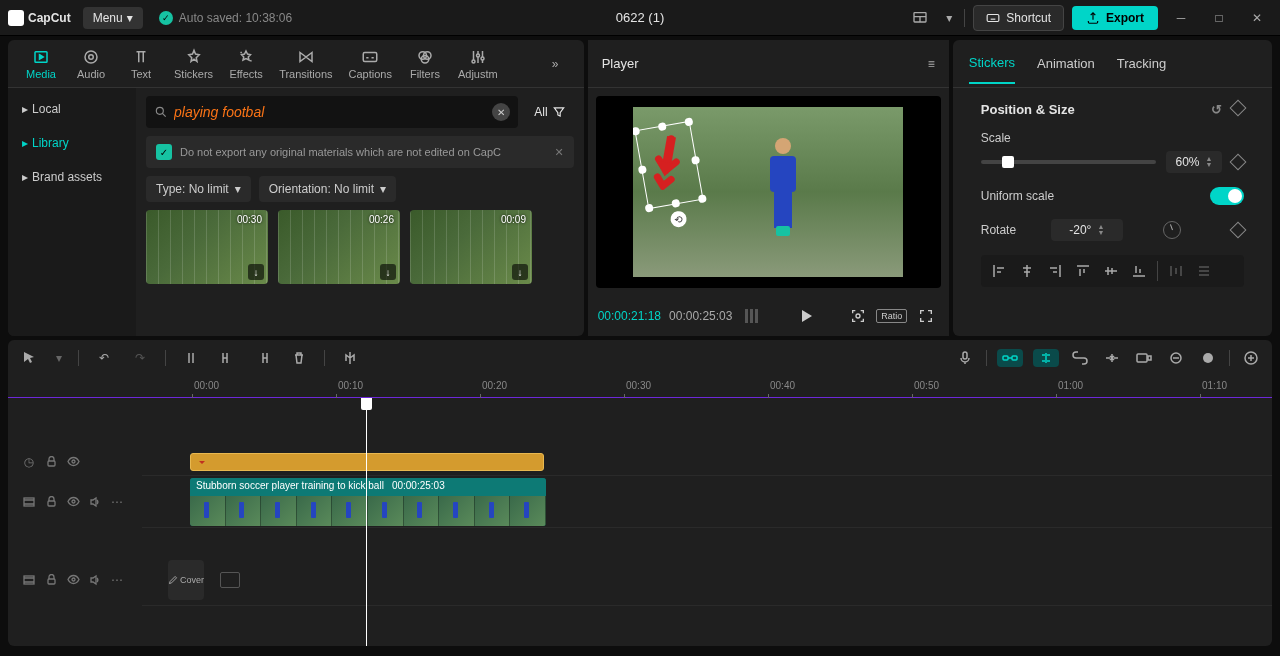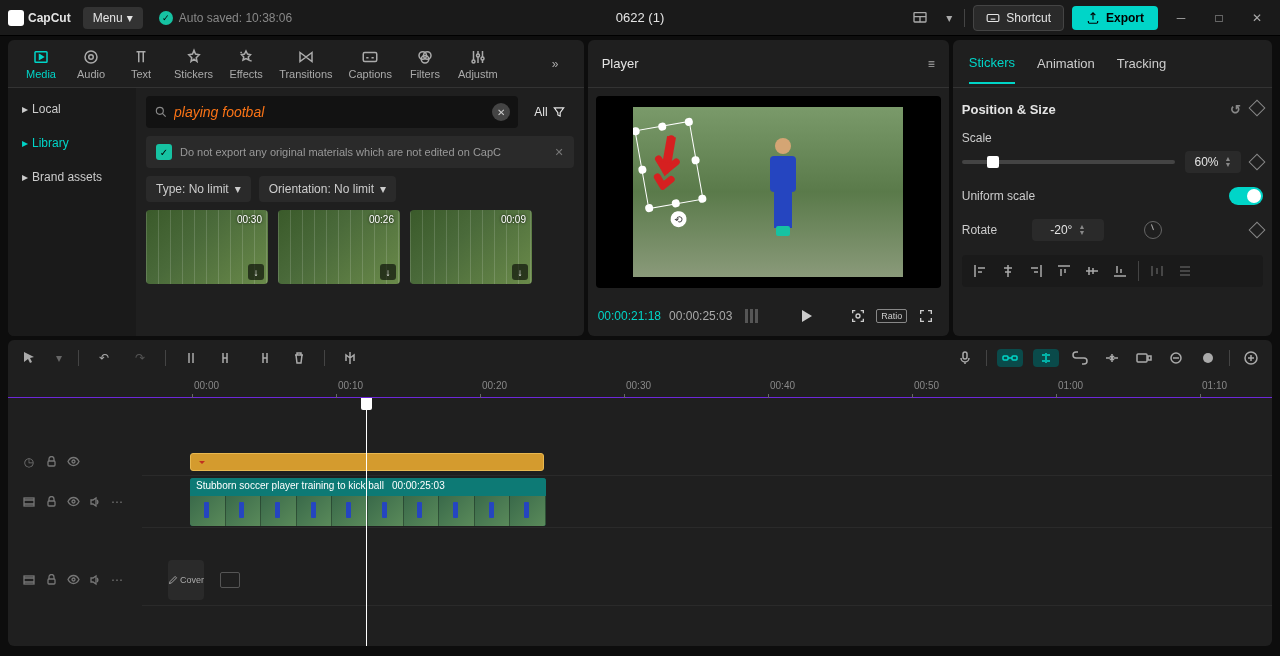--- a/index.html
+++ b/index.html
@@ -36,21 +36,21 @@
 .notice { background: #2a2a2a; border-radius: 4px; padding: 8px 10px; font-size: 11px; color: #999; display: flex; align-items: center; gap: 8px; }
 .notice-check { width: 16px; height: 16px; background: #16c2a2; border-radius: 3px; display: flex; align-items: center; justify-content: center; color: #000; font-size: 10px; flex-shrink: 0; }
 .notice-x { margin-left: auto; cursor: pointer; color: #777; }
 .filter-row { display: flex; gap: 8px; }
 .filter-dd { background: #2a2a2a; border-radius: 4px; padding: 6px 10px; font-size: 12px; color: #ccc; display: flex; align-items: center; gap: 6px; cursor: pointer; }
 .thumbs-row { display: flex; gap: 10px; }
 .thumb { width: 122px; height: 74px; border-radius: 4px; background: linear-gradient(135deg, #3a5a2a 0%, #4a6a3a 40%, #6a8a4a 100%); position: relative; cursor: pointer; overflow: hidden; }
 .thumb::before { content: ""; position: absolute; inset: 0; background: repeating-linear-gradient(90deg, rgba(255,255,255,0.15) 0, rgba(255,255,255,0.15) 1px, transparent 1px, transparent 12px); }
 .thumb .dur { position: absolute; top: 4px; right: 6px; font-size: 10px; color: #fff; text-shadow: 0 0 3px #000; }
 .thumb .dl { position: absolute; bottom: 4px; right: 4px; width: 16px; height: 16px; background: rgba(0,0,0,0.6); border-radius: 3px; display: flex; align-items: center; justify-content: center; color: #fff; font-size: 10px; }
-.player-panel { width: 362px; background: #1f1f1f; border-radius: 6px; margin: 4px 4px 0 4px; display: flex; flex-direction: column; }
+.player-panel { width: 362px; background: #1f1f1f; border-radius: 0; margin: 4px 4px 0 4px; display: flex; flex-direction: column; }
 .player-header { height: 48px; display: flex; align-items: center; padding: 0 14px; border-bottom: 1px solid #333; }
 .player-menu { margin-left: auto; cursor: pointer; color: #aaa; }
 .player-view { flex: 1; display: flex; align-items: center; justify-content: center; background: #000; margin: 8px; border-radius: 4px; position: relative; }
 .player-frame { width: 270px; height: 170px; background: linear-gradient(180deg, #7a9a6a 0%, #5a7a4a 50%, #8a9a7a 100%); position: relative; overflow: hidden; }
 .player-figure { position: absolute; left: 48%; top: 18%; width: 40px; height: 90px; }
 .player-figure .head { width: 16px; height: 16px; background: #d4a574; border-radius: 50%; margin: 0 auto; }
 .player-figure .torso { width: 26px; height: 36px; background: #2545c0; margin: 2px auto 0; border-radius: 4px; }
 .player-figure .legs { width: 18px; height: 36px; background: #2545c0; margin: 0 auto; position: relative; }
 .player-figure .shoe { position: absolute; bottom: -8px; left: 2px; width: 14px; height: 10px; background: #16c2a2; border-radius: 2px; }
 .sticker-sel { position: absolute; left: 8px; top: 18px; width: 56px; height: 80px; border: 1px solid #fff; transform: rotate(-10deg); }
@@ -67,21 +67,21 @@
 .player-controls { height: 40px; display: flex; align-items: center; padding: 0 10px; gap: 8px; }
 .tc-cur { color: #00d5c8; font-size: 12px; }
 .tc-dur { color: #aaa; font-size: 12px; }
 .pc-spacer { flex: 1; }
 .pc-btn { width: 26px; height: 26px; display: flex; align-items: center; justify-content: center; cursor: pointer; color: #ccc; }
 .ratio-box { border: 1px solid #888; padding: 1px 4px; font-size: 9px; border-radius: 2px; }
 .right-panel { width: 320px; background: #1f1f1f; border-radius: 6px; margin: 4px 8px 0 0; display: flex; flex-direction: column; }
 .rp-tabs { height: 48px; display: flex; align-items: center; padding: 0 16px; gap: 22px; border-bottom: 1px solid #333; }
 .rp-tab { font-size: 13px; color: #ccc; cursor: pointer; padding: 12px 0; }
 .rp-tab.active { color: #00d5c8; border-bottom: 2px solid #00d5c8; }
-.rp-body { padding: 14px 9px; display: flex; flex-direction: column; gap: 14px; }
+.rp-body { padding: 14px 28px; display: flex; flex-direction: column; gap: 14px; }
 .rp-section-title { font-size: 13px; font-weight: 600; display: flex; align-items: center; }
 .rp-title-icons { margin-left: auto; display: flex; gap: 10px; color: #888; }
 .rp-row { display: flex; align-items: center; gap: 10px; }
 .rp-label { font-size: 12px; color: #ccc; width: 60px; }
 .scale-col { flex: 1; display: flex; flex-direction: column; gap: 6px; }
 .scale-slider { width: 100%; height: 4px; background: #444; border-radius: 2px; position: relative; }
 .scale-thumb { position: absolute; left: 12%; top: -4px; width: 12px; height: 12px; background: #fff; border-radius: 2px; }
 .val-box { background: #2a2a2a; border-radius: 4px; padding: 4px 8px; font-size: 12px; display: flex; align-items: center; gap: 6px; min-width: 56px; justify-content: center; }
 .stepper { display: flex; flex-direction: column; gap: 0; color: #888; font-size: 7px; line-height: 6px; cursor: pointer; }
 .reset-dia { width: 12px; height: 12px; border: 1px solid #888; transform: rotate(45deg); cursor: pointer; }

